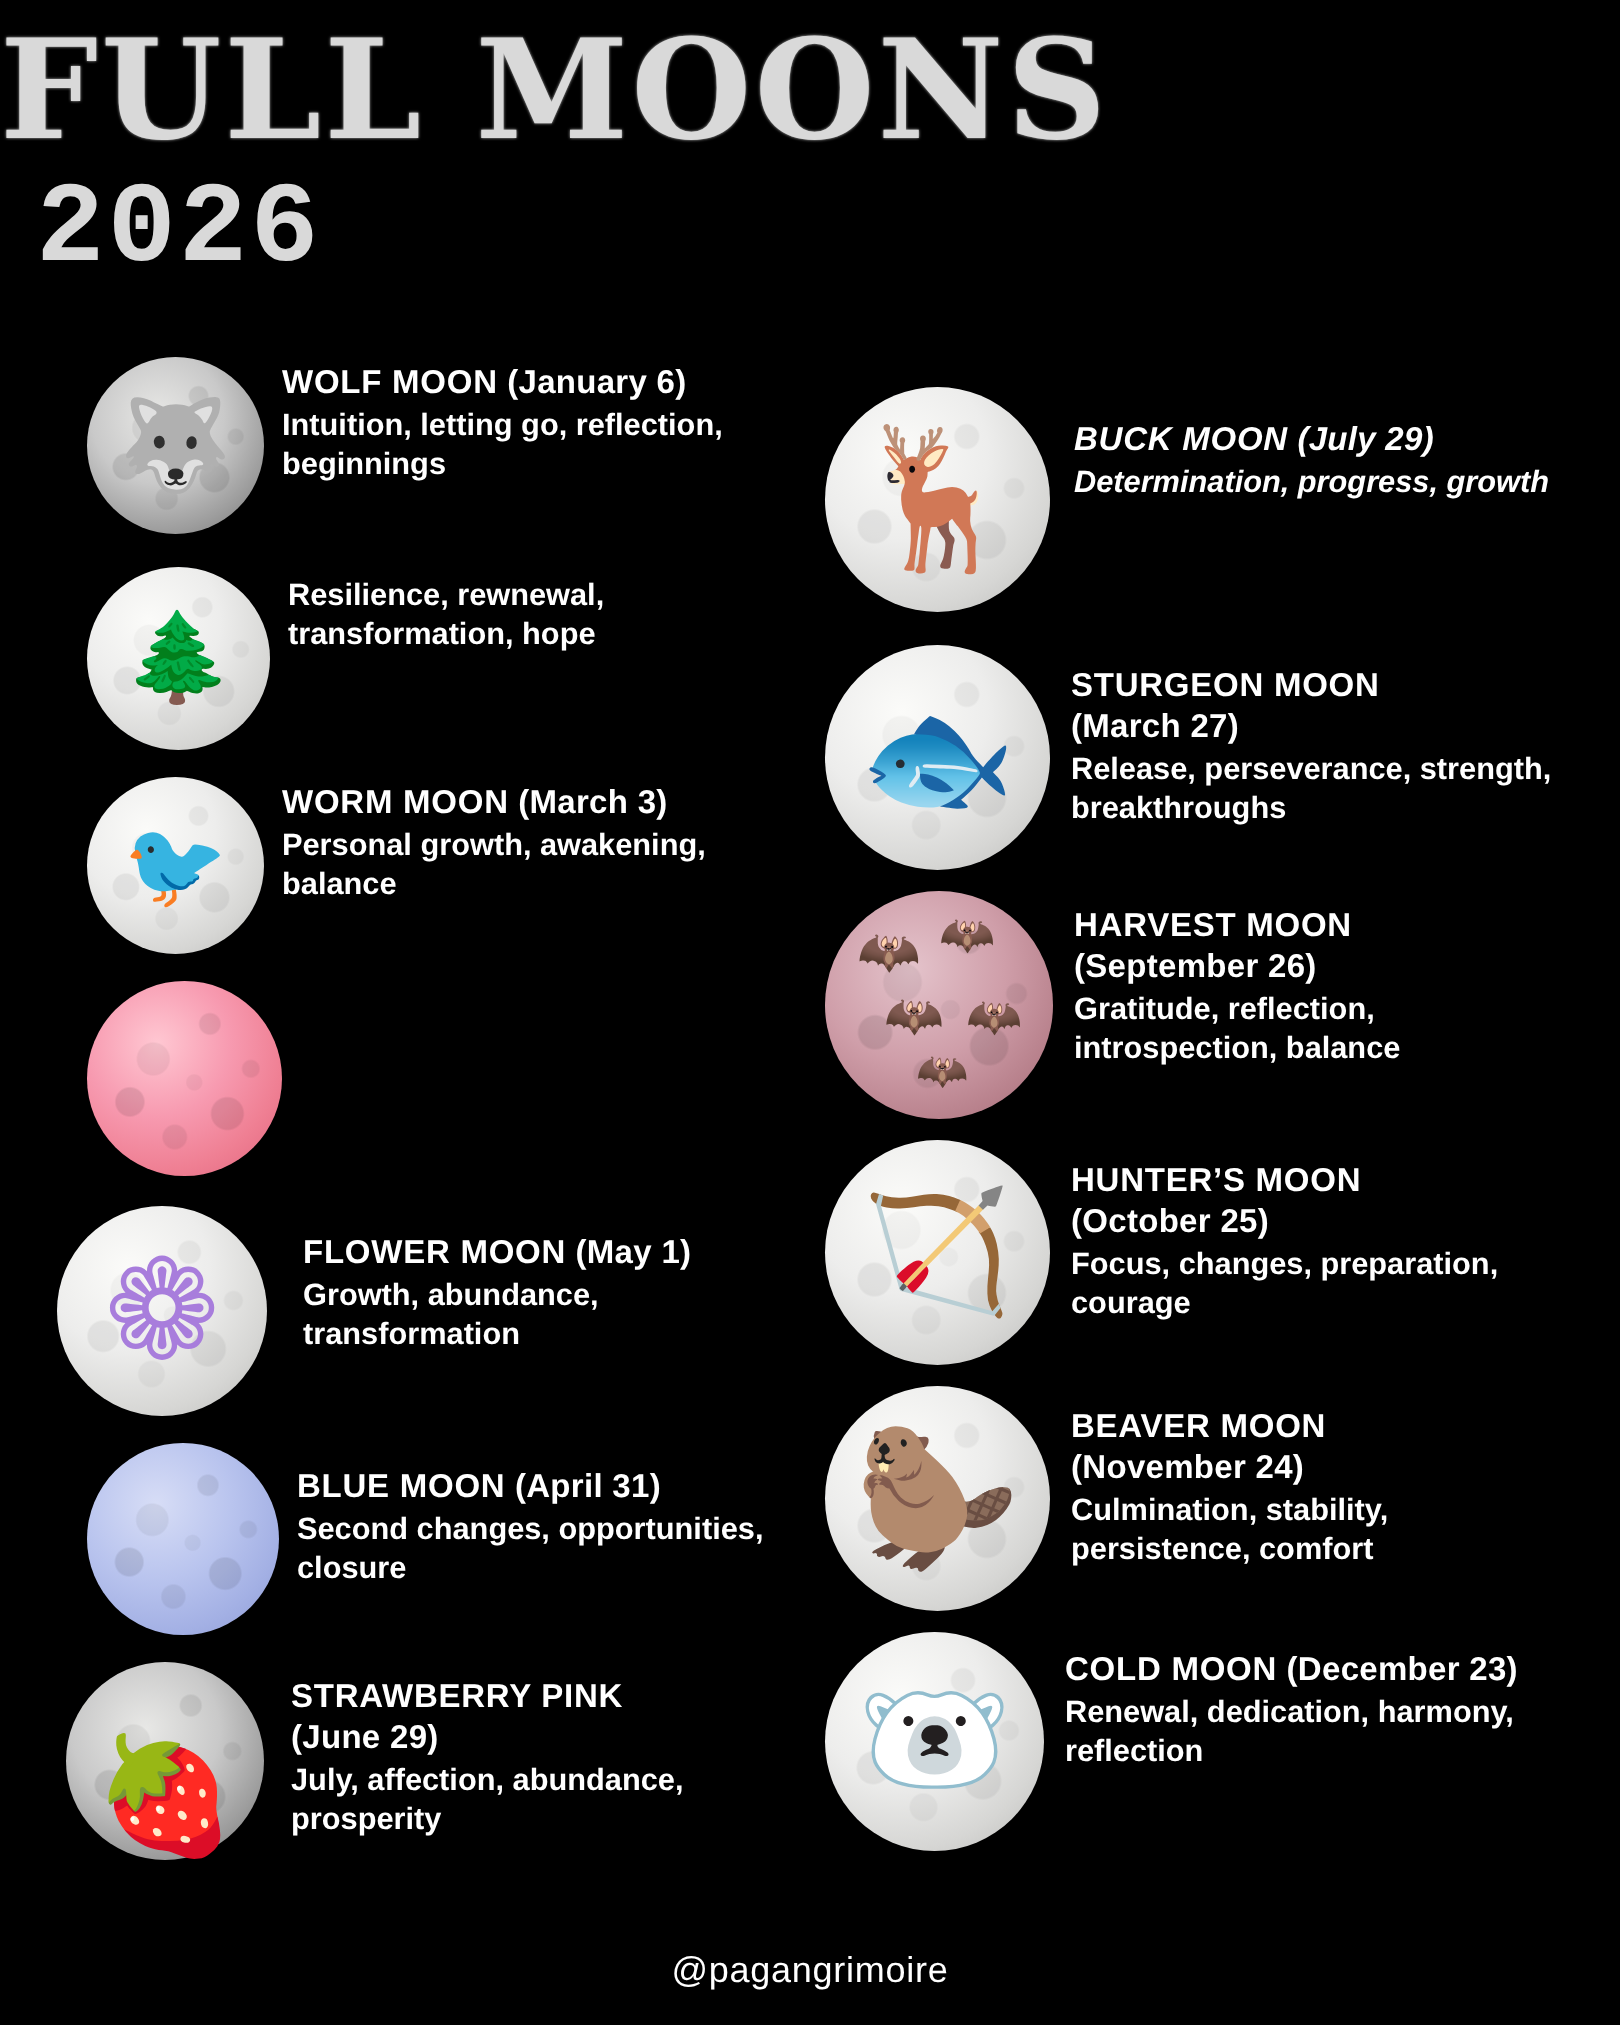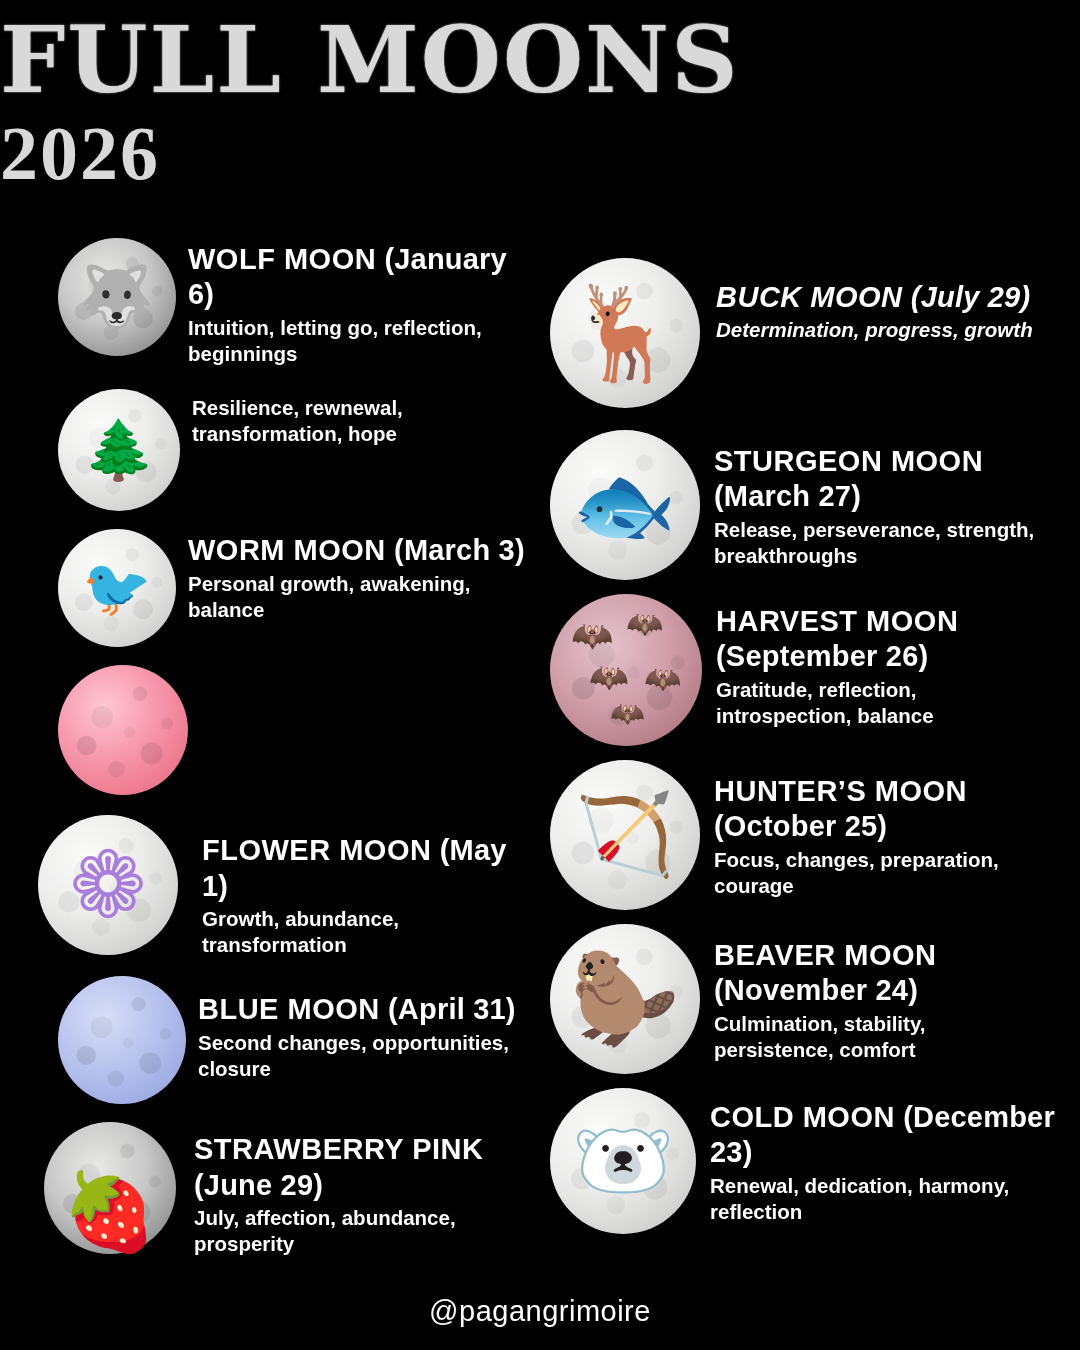--- a/index.html
+++ b/index.html
@@ -29,26 +29,27 @@
   .title-main {
     font-family: "DejaVu Serif", serif;
     font-weight: bold;
     font-size: 92px;
     letter-spacing: 2px;
     color: #d9d9d9;
     line-height: 1.0;
     text-shadow: 0 0 2px #bbb;
   }
   .title-year {
-    font-family: Liberation Serif, serif;
+    font-family: Liberation Mono, monospace;
     font-weight: bold;
     font-size: 76px;
     letter-spacing: 2px;
     color: #d9d9d9;
     line-height: 1.25;
+    padding-left: 24px;
   }
 
   
   .columns {
     position: absolute;
     top: 238px;
     left: 0;
     width: 1080px;
     display: flex;
     flex-direction: row;
@@ -105,21 +106,21 @@
   }
 
   .txt {
     padding-left: 12px;
     padding-top: 4px;
   }
 
   .name {
     color: #ffffff;
     font-weight: bold;
-    font-size: 29px;
+    font-size: 22px;
     letter-spacing: 0.2px;
     line-height: 1.22;
   }
   .name .mn { letter-spacing: 0.5px; }
   .keywords {
     color: #ffffff;
     font-weight: bold;
     font-size: 20.5px;
     line-height: 1.28;
     margin-top: 2px;
@@ -127,21 +128,21 @@
   }
 
   
   .handle {
     position: absolute;
     bottom: 22px;
     left: 0;
     width: 100%;
     text-align: center;
     color: #ffffff;
-    font-size: 29px;
+    font-size: 24px;
     letter-spacing: 0.5px;
   }
   .g-gray-dark {
     background:
       radial-gradient(circle at 40% 34%, #e8e8e6 0%, #c9c9c9 42%, #9d9d9d 72%, #6f6f6f 100%);
   }
   .g-pink {
     background:
       radial-gradient(circle at 36% 32%, #ffc7d2 0%, #f79ab0 40%, #ef7f93 70%, #e0637c 100%);
   }

